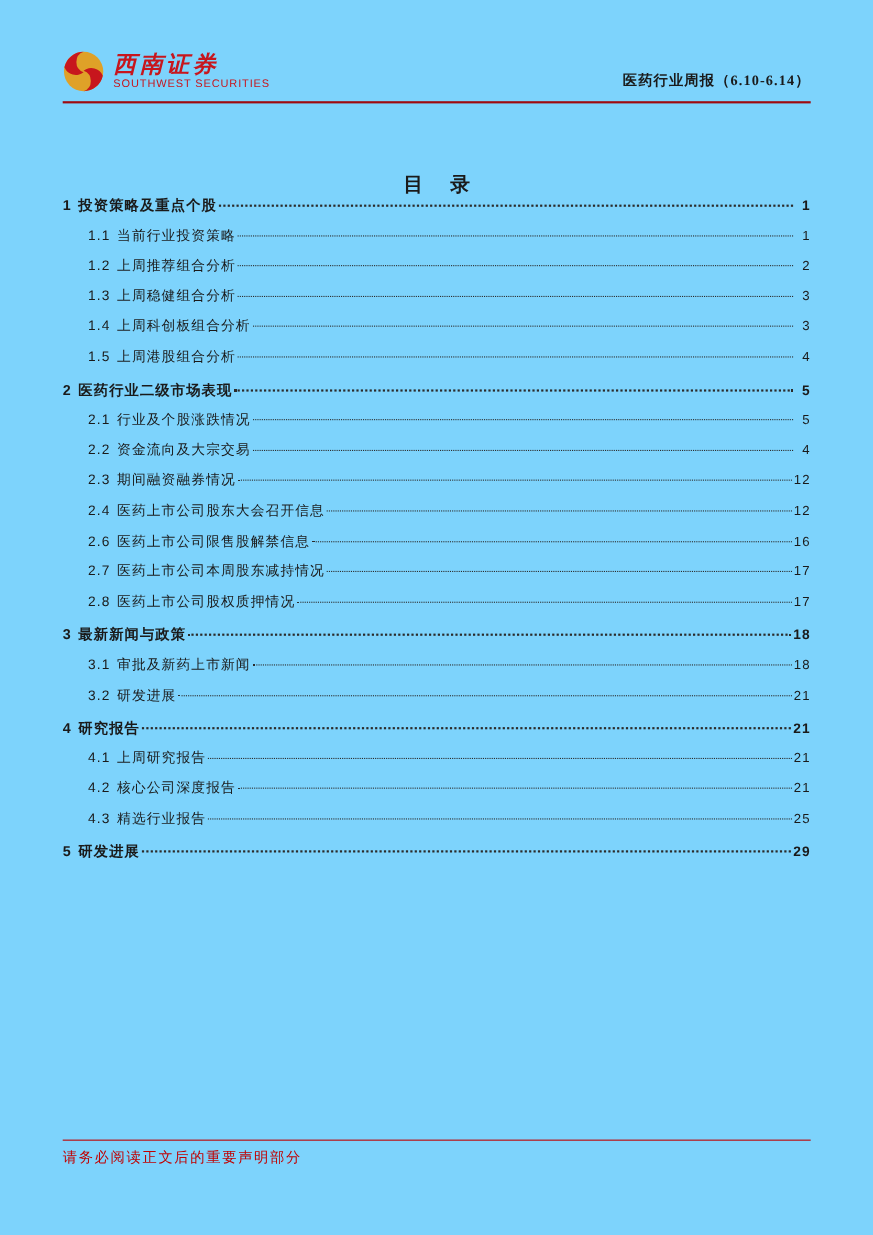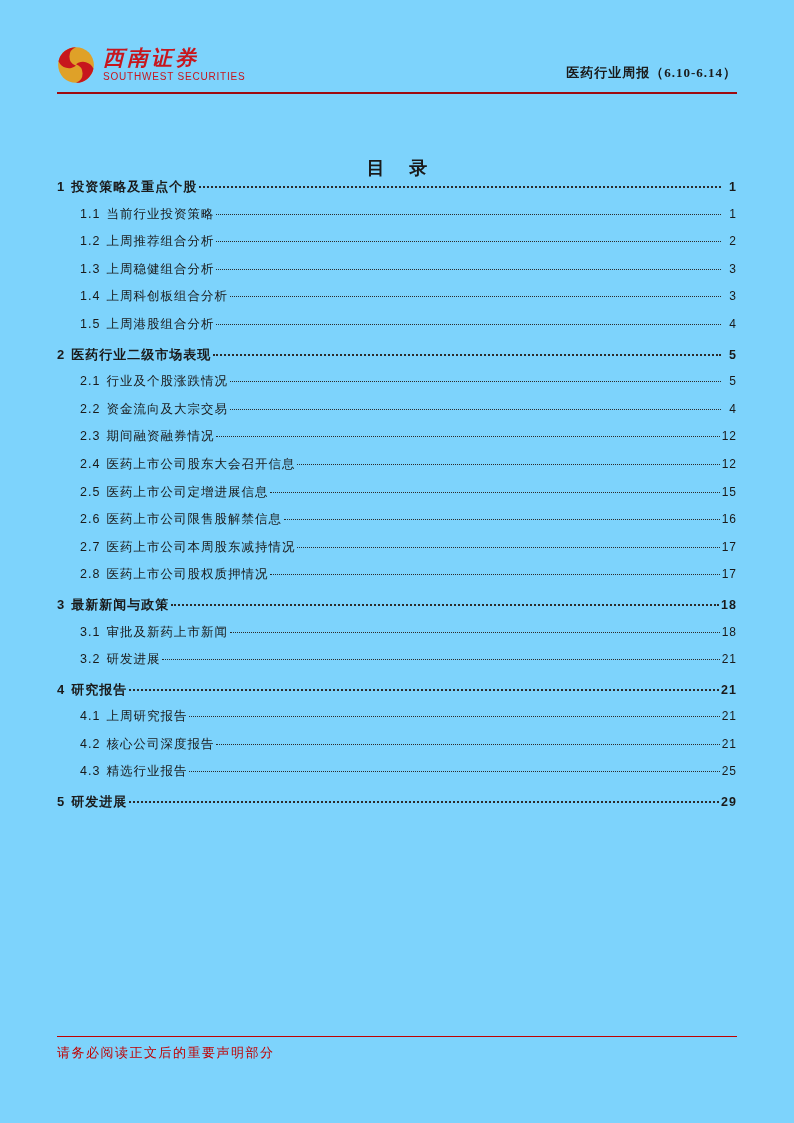--- a/index.html
+++ b/index.html
@@ -209,26 +209,20 @@
       <span class="toc-leader"></span>
       <span class="toc-page">12</span>
     </a>
       <a class="toc-row level-2">
       <span class="toc-num">2.4</span>
       <span class="toc-label">医药上市公司股东大会召开信息</span>
       <span class="toc-leader"></span>
       <span class="toc-page">12</span>
     </a>
       <a class="toc-row level-2">
-      <span class="toc-num">2.5</span>
-      <span class="toc-label">医药上市公司定增进展信息</span>
-      <span class="toc-leader"></span>
-      <span class="toc-page">15</span>
-    </a>
-      <a class="toc-row level-2">
       <span class="toc-num">2.6</span>
       <span class="toc-label">医药上市公司限售股解禁信息</span>
       <span class="toc-leader"></span>
       <span class="toc-page">16</span>
     </a>
       <a class="toc-row level-2">
       <span class="toc-num">2.7</span>
       <span class="toc-label">医药上市公司本周股东减持情况</span>
       <span class="toc-leader"></span>
       <span class="toc-page">17</span>

